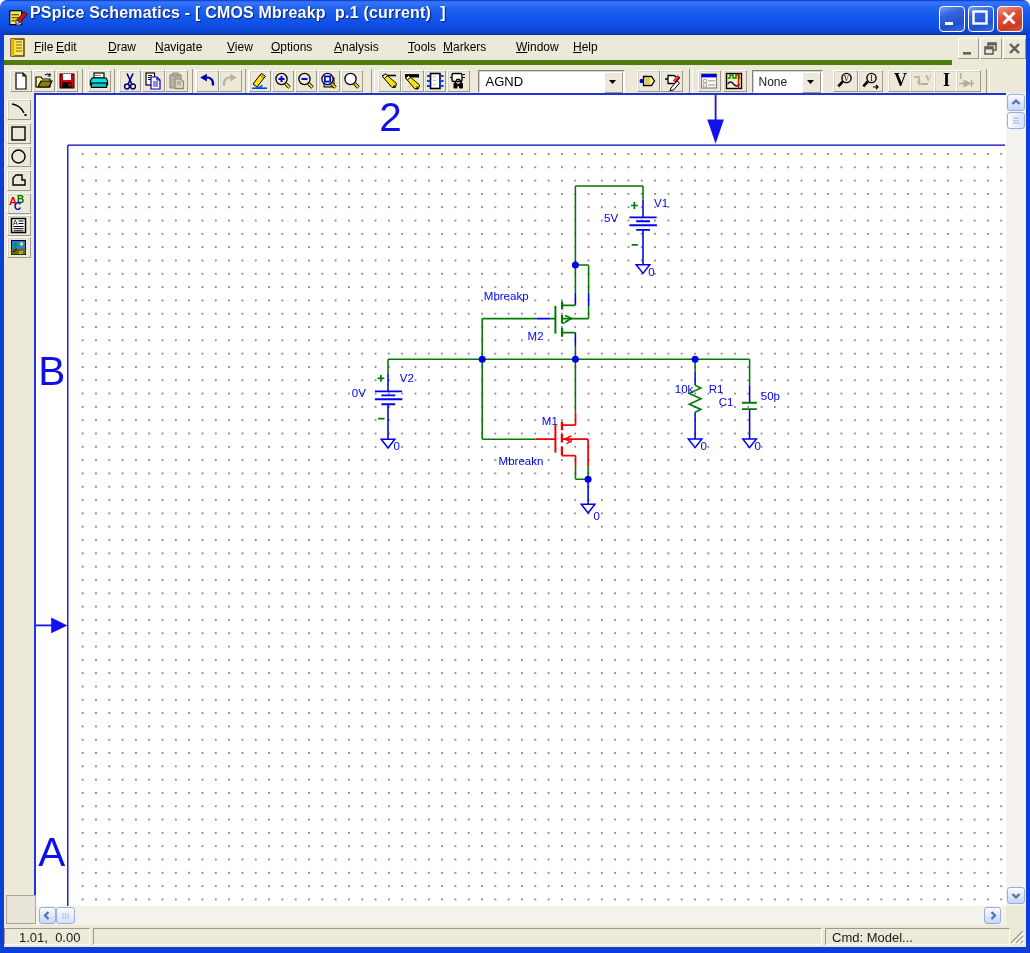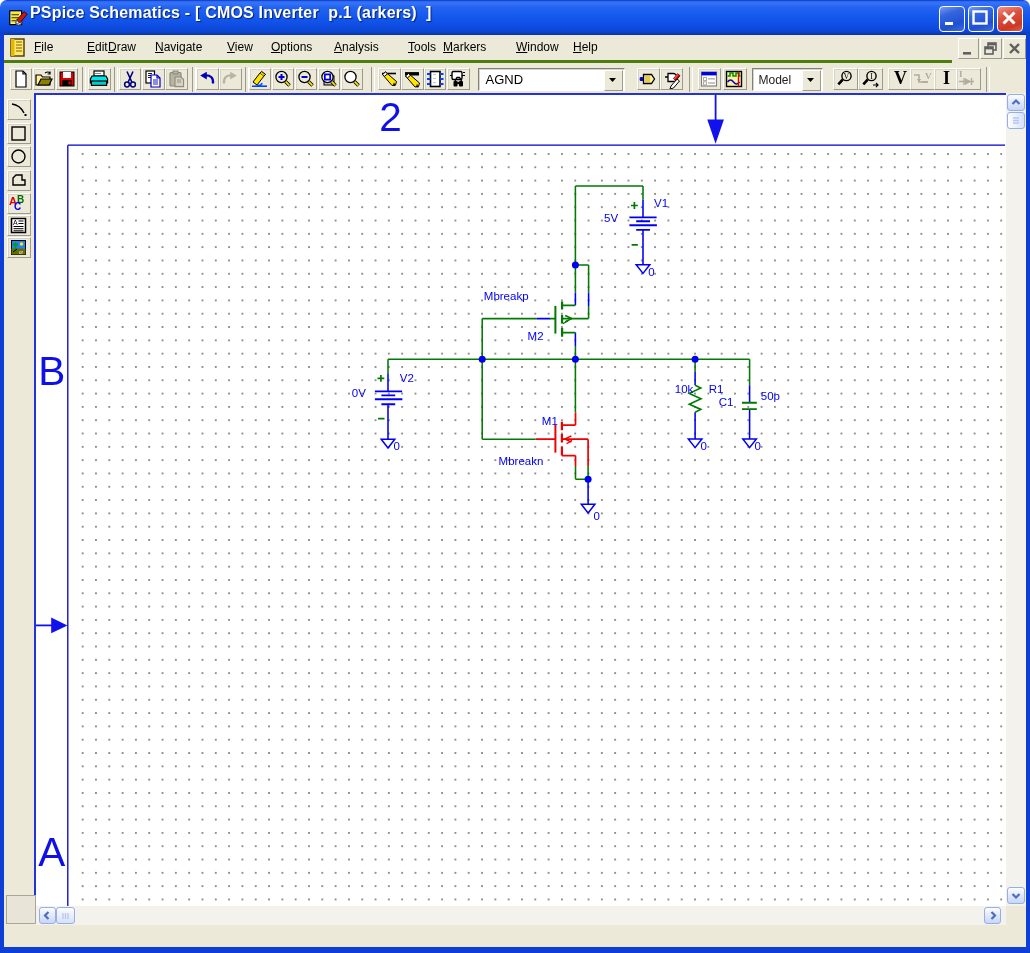--- a/index.html
+++ b/index.html
@@ -15,21 +15,21 @@
   #titletext{left:30px;top:4px;color:#fff;font-size:16px;font-weight:bold;letter-spacing:0.2px;text-shadow:1px 1px 1px #00227a;white-space:pre;}
   .tbtn{top:6px;width:26px;height:26px;border-radius:4px;border:1px solid #fff;box-sizing:border-box;}
   #btnmin{left:939px;background:linear-gradient(160deg,#7a9cf2 0%,#3466e0 30%,#2050d2 70%,#3e6ce2 100%);}
   #btnmax{left:968px;background:linear-gradient(160deg,#7a9cf2 0%,#3466e0 30%,#2050d2 70%,#3e6ce2 100%);}
   #btncls{left:997px;background:linear-gradient(160deg,#f09586 0%,#dd5340 35%,#cc3823 75%,#d95f42 100%);}
   
   #menubar{left:4px;top:35px;width:1022px;height:25px;background:#ECE9D8;font-size:12px;color:#000;}
   .mi{position:absolute;top:5px;}
   .u{text-decoration:underline;}
   
-  #toolbar{left:4px;top:60px;width:948px;height:33px;background:#ECE9D8;border-top:3px solid #4d7c0f;}
+  #toolbar{left:4px;top:60px;width:948px;height:33px;background:#ECE9D8;border-top:5px solid #4d7c0f;}
   .tb{position:absolute;top:5px;height:22px;background:#ECE9D8;border:1px solid;border-color:#fff #9c9a8c #9c9a8c #fff;box-shadow:1px 1px 0 #d8d4c4 inset;box-sizing:border-box;}
   .sep{position:absolute;top:4px;width:2px;height:25px;border-left:1px solid #9c9a8c;border-right:1px solid #fff;}
   
   #palette{left:4px;top:93px;width:30px;height:813px;background:#ECE9D8;}
   .pb{position:absolute;left:2.5px;width:24px;height:21px;background:#ECE9D8;border:1px solid;border-color:#fff #9c9a8c #9c9a8c #fff;box-shadow:1px 1px 0 #d8d4c4 inset;box-sizing:border-box;}
   
   #canvas{left:34px;top:93px;width:972px;height:813px;background:#fff;border-left:2px solid #2433d8;border-top:2px solid #2433d8;box-sizing:border-box;overflow:hidden;}
   #grid{position:absolute;left:76px;top:146px;width:928px;height:758px;background-image:radial-gradient(circle,#8f8f8f 0.68px,rgba(0,0,0,0) 0.9px);background-size:13.32px 13.32px;background-position:0px 1.3px;}
   
   #vsb{left:1006px;top:93px;width:20px;height:813px;background:#f3f2ec;}
@@ -37,21 +37,21 @@
   .sbtn{position:absolute;background:linear-gradient(180deg,#fdfdfd 0%,#e4ecfd 40%,#c8d6f8 100%);border:1px solid #97aee2;border-radius:3px;box-sizing:border-box;}
   #corner{left:1006px;top:906px;width:20px;height:19px;background:#ECE9D8;}
   
   #status{left:4px;top:925px;width:1022px;height:22px;background:#ECE9D8;font-size:13px;color:#1a1a1a;}
   .sp{position:absolute;top:3px;height:17px;border:1px solid;border-color:#9c9a8c #fff #fff #9c9a8c;box-sizing:border-box;padding:1px 6px 0 6px;}
 </style>
 </head>
 <body>
 <div id="win">
   <div class="abs" id="title"></div>
-  <div class="abs" id="titletext">PSpice Schematics - [ CMOS Inverter  p.1 (arkers)  ]</div>
+  <div class="abs" id="titletext">PSpice Schematics - [ CMOS Mbreakp  p.1 (current)  ]</div>
   <svg class="abs" style="left:6px;top:5px" width="24" height="24" viewBox="0 0 24 24">
       <rect x="3.2" y="5.2" width="13" height="15" fill="#000"></rect>
       <rect x="4.4" y="6.4" width="10.6" height="12.6" fill="#f7f3d0"></rect>
       <path d="M5 8.2 h9 M5 11.2 h9 M5 14.2 h9 M5 17.2 h9" stroke="#ffee00" stroke-width="2"></path>
       <path d="M5.5 9.8 h7.5 M5.5 12.8 h7.5 M5.5 15.8 h7.5" stroke="#222" stroke-width="1.1"></path>
       <circle cx="12.5" cy="17" r="3" fill="#e8e4e0" stroke="#555" stroke-width="0.8"></circle>
       <path d="M10.8 15.2 L18 6.6 l3.2 2.6 -7.2 8.6 z" fill="#cc1510" stroke="#300" stroke-width="0.9"></path>
       <path d="M13.2 18 l-2.4 -2.8 -1 3.6 z" fill="#fff" stroke="#444" stroke-width="0.7"></path>
     </svg>
   <div class="abs tbtn" id="btnmin"><svg width="23" height="23" viewBox="0 0 23 23">
@@ -66,21 +66,21 @@
   <div class="abs" id="menubar">
     <svg class="mi" style="left:4px;top:3px" width="20" height="20" viewBox="0 0 20 20">
         <rect x="3" y="1" width="13" height="17" fill="#ffe96a" stroke="#4a3800" stroke-width="1.4"></rect>
         <rect x="3" y="1" width="3.5" height="17" fill="#e8b800"></rect>
         <line x1="8" y1="4" x2="14" y2="4" stroke="#806000" stroke-width="1"></line>
         <line x1="8" y1="7" x2="14" y2="7" stroke="#806000" stroke-width="1"></line>
         <line x1="8" y1="10" x2="14" y2="10" stroke="#806000" stroke-width="1"></line>
         <line x1="8" y1="13" x2="14" y2="13" stroke="#806000" stroke-width="1"></line>
       </svg>
     <span class="mi" style="left:30px"><span class="u">F</span>ile</span>
-    <span class="mi" style="left:83px"><span class="u">E</span>dit</span>
+    <span class="mi" style="left:52px"><span class="u">E</span>dit</span>
     <span class="mi" style="left:104px"><span class="u">D</span>raw</span>
     <span class="mi" style="left:151px"><span class="u">N</span>avigate</span>
     <span class="mi" style="left:223px"><span class="u">V</span>iew</span>
     <span class="mi" style="left:267px"><span class="u">O</span>ptions</span>
     <span class="mi" style="left:330px"><span class="u">A</span>nalysis</span>
     <span class="mi" style="left:404px"><span class="u">T</span>ools</span>
     <span class="mi" style="left:439px"><span class="u">M</span>arkers</span>
     <span class="mi" style="left:512px"><span class="u">W</span>indow</span>
     <span class="mi" style="left:569px"><span class="u">H</span>elp</span>
     <span class="mi" style="left:954px;top:3px;width:21px;height:21px;border:1px solid #fff;border-right-color:#9c9a8c;border-bottom-color:#9c9a8c;box-sizing:border-box"><svg width="19" height="19" viewBox="0 0 19 19">
@@ -232,21 +232,21 @@
           <rect x="4.5" y="12.8" width="3" height="3" fill="none" stroke="#b0aca0" stroke-width="1"></rect>
           <path d="M9 14 h7" stroke="#b0aca0" stroke-width="1.4"></path>
         </svg></span>
     <span class="tb" style="left:718.5px;width:24px"><svg width="20" height="20" viewBox="0 0 20 20">
           <rect x="2.5" y="2.5" width="15" height="15" fill="#ffef9e" stroke="#000" stroke-width="1.4"></rect>
           <path d="M3.5 7 h2.5 v-3 h3 v3 h3 v-3 h3 v3 h1.5" fill="none" stroke="#009000" stroke-width="1.5"></path>
           <path d="M3.5 13 q3 -4 6 0 t6 0" fill="none" stroke="#0000dd" stroke-width="1.4"></path>
           <line x1="14.5" y1="2.5" x2="14.5" y2="17.5" stroke="#dd0000" stroke-width="1.4"></line>
         </svg></span>
     <span class="tb" style="left:747.5px;width:71px;height:23px;background:#fff;border:1px solid #808080;border-color:#808080 #fff #fff #808080;">
-        <span style="position:absolute;left:6px;top:4px;font-size:12px;color:#222">Model</span>
+        <span style="position:absolute;left:6px;top:4px;font-size:12px;color:#222">None</span>
         <span style="position:absolute;right:1px;top:1px;width:17px;height:19px;background:#ECE9D8;border:1px solid;border-color:#fff #9c9a8c #9c9a8c #fff"><svg width="15" height="17" viewBox="0 0 15 17">
             <path d="M4 7 h7 l-3.5 4 z" fill="#000"></path>
           </svg></span>
       </span>
     <span class="tb" style="left:829px;width:25px"><svg width="22" height="20" viewBox="0 0 22 20">
           <circle cx="12.5" cy="7" r="4.6" fill="#ECE9D8" stroke="#000" stroke-width="1.4"></circle>
           <text x="12.5" y="10" font-size="8" text-anchor="middle" fill="#000" font-family="Liberation Serif">V</text>
           <path d="M8.8 10.5 l-4.5 4.8" stroke="#000" stroke-width="2.6"></path>
         </svg></span>
     <span class="tb" style="left:854px;width:25px"><svg width="22" height="20" viewBox="0 0 22 20">
@@ -422,16 +422,25 @@
         </svg></span>
     <span class="sbtn" style="left:22px;top:1px;width:19px;height:17px;background:linear-gradient(180deg,#fdfdfd,#d7e0fb)"><svg width="17" height="15" viewBox="0 0 17 15">
           <path d="M6 5 v6 M8.5 5 v6 M11 5 v6" stroke="#b6c6ef" stroke-width="1.3"></path>
         </svg></span>
     <span class="sbtn" style="left:950px;top:1px;width:17px;height:17px"><svg width="15" height="15" viewBox="0 0 15 15">
           <path d="M6.5 4 L10 7.5 L6.5 11" fill="none" stroke="#4d6fb8" stroke-width="2.2"></path>
         </svg></span>
   </div>
   <div class="abs" id="corner"></div>
   <div class="abs" style="left:6px;top:895px;width:28px;height:27px;background:#e8e5d8;border:1px solid #a9a698"></div>
+  <div class="abs" id="status">
+    <span class="sp" style="left:0px;width:86px;padding-left:14px">1.01,&nbsp; 0.00</span>
+    <span class="sp" style="left:89px;width:729px"></span>
+    <span class="sp" style="left:821px;width:185px">Cmd: Model...</span>
+    <svg class="abs" style="left:1006px;top:5px" width="15" height="15" viewBox="0 0 15 15">
+        <path d="M14 2 L2 14 M14 7 L7 14 M14 12 L12 14" stroke="#fff" stroke-width="1.6"></path>
+        <path d="M13 1 L1 13 M13 6 L6 13 M13 11 L11 13" stroke="#a9a698" stroke-width="1.6"></path>
+      </svg>
+  </div>
   <div class="abs" id="bl"></div>
   <div class="abs" id="br"></div>
   <div class="abs" id="bb"></div>
 </div>
 
 </body></html>

